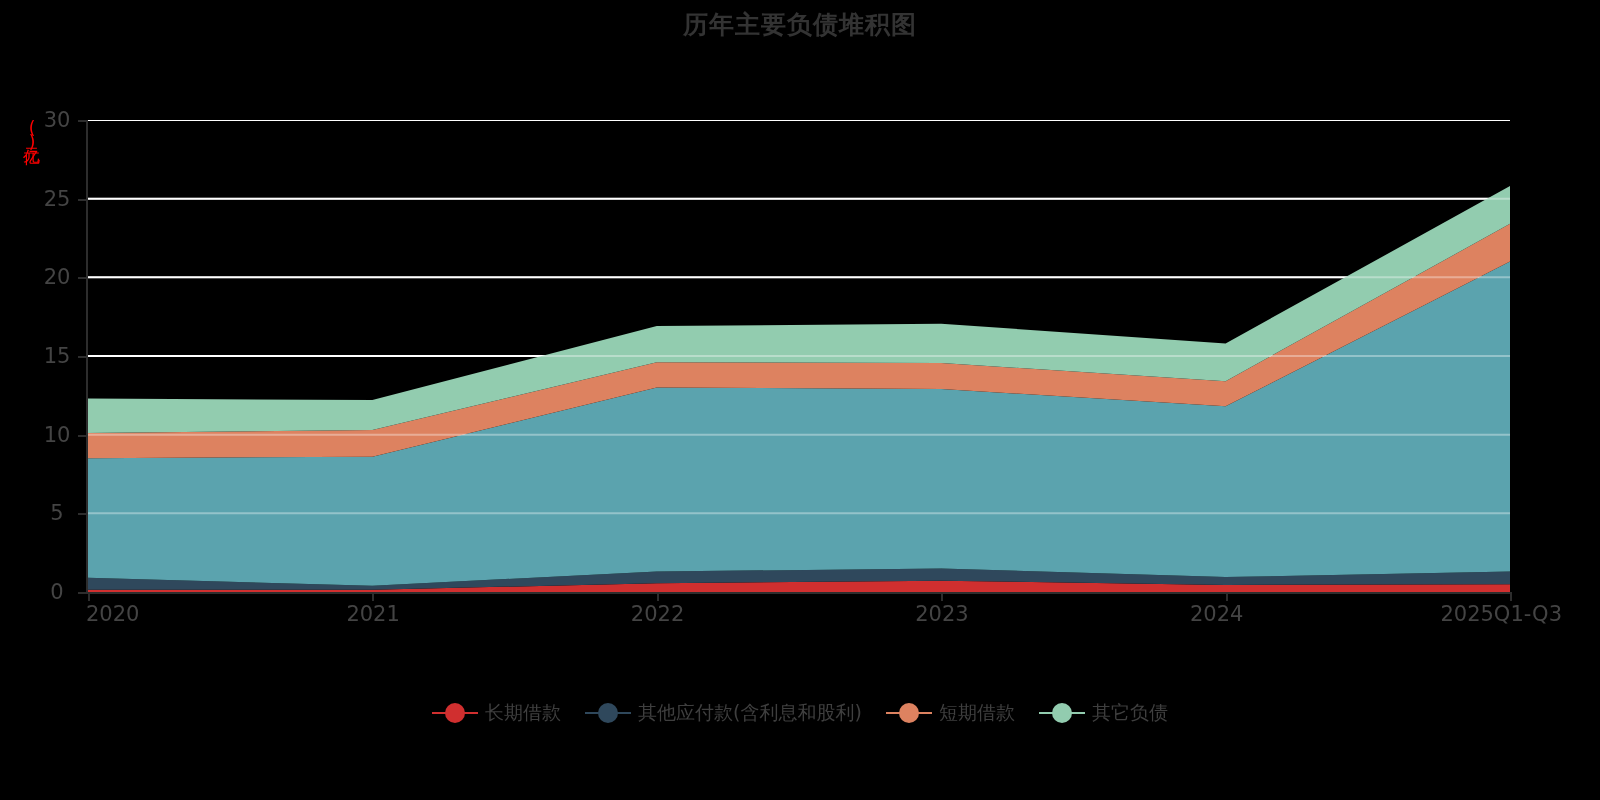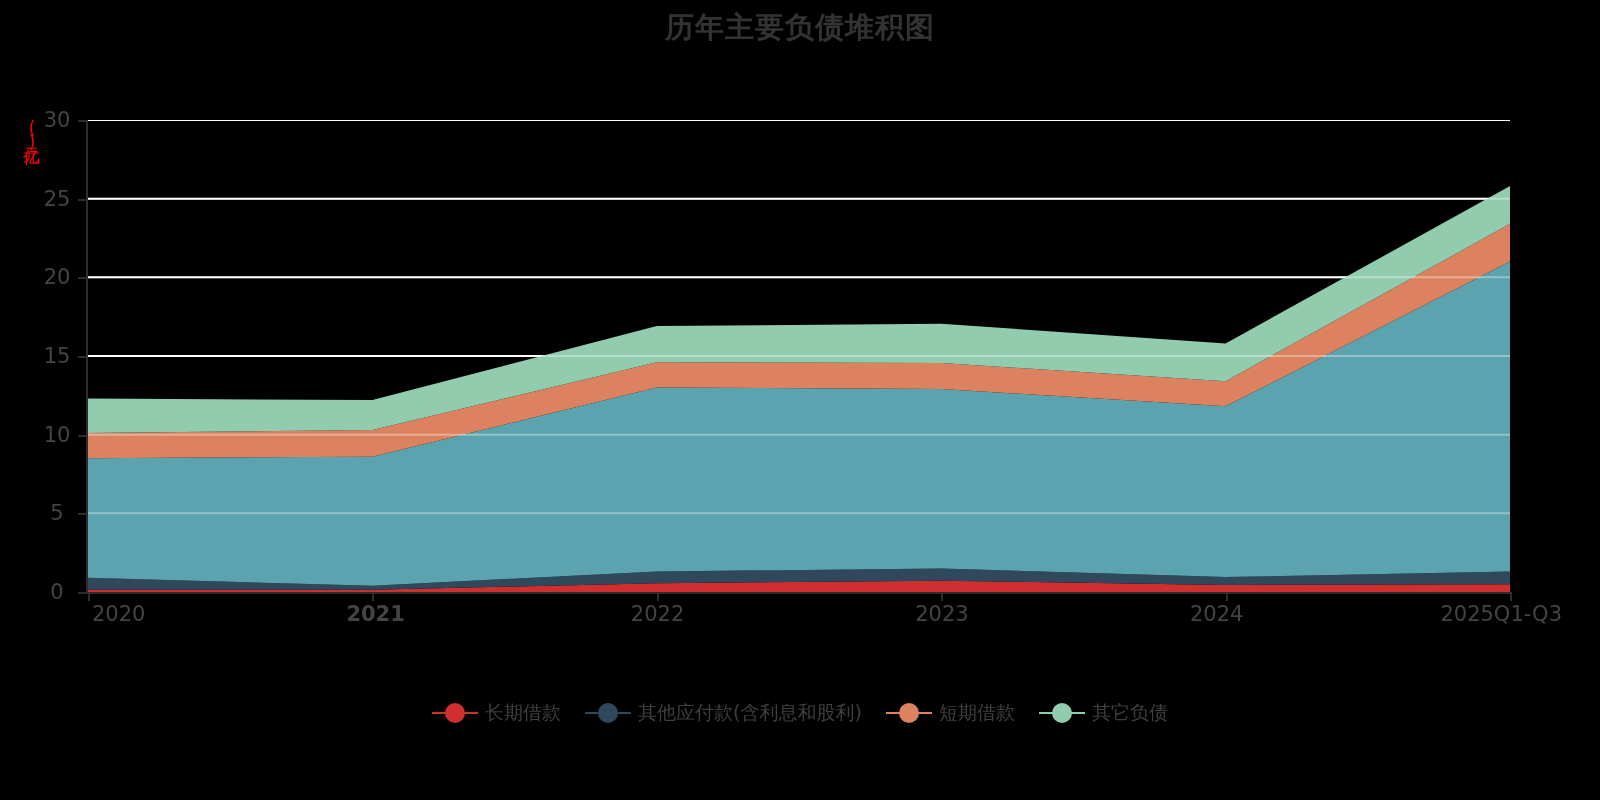--- a/index.html
+++ b/index.html
@@ -19,21 +19,21 @@
     position: absolute;
     inset: 0;
     background: #000000;
   }
   .chart-title {
     position: absolute;
     top: 8px;
     left: 0;
     width: 1600px;
     text-align: center;
-    font-size: 29px;
+    font-size: 25px;
     font-weight: bold;
     color: #333333;
     letter-spacing: 1px;
   }
   .plot-area {
     position: absolute;
     left: 88px;
     top: 120px;
     width: 1422px;
     height: 472px;
@@ -154,23 +154,23 @@
       <div class="axis-line" style="left: 78px; top: 356px; width: 10px; height: 2px;"></div>
       <div class="y-tick-label" style="top: 277.333px;">20</div>
       <div class="axis-line" style="left: 78px; top: 277.333px; width: 10px; height: 2px;"></div>
       <div class="y-tick-label" style="top: 198.667px;">25</div>
       <div class="axis-line" style="left: 78px; top: 198.667px; width: 10px; height: 2px;"></div>
       <div class="y-tick-label" style="top: 120px;">30</div>
       <div class="axis-line" style="left: 78px; top: 120px; width: 10px; height: 2px;"></div>
     </div>
 
   <div id="x-ticks">
-      <div class="x-tick-label" style="left: 92px; text-align: center;">2020</div>
+      <div class="x-tick-label" style="left: 86px; text-align: center;">2020</div>
       <div class="axis-line" style="left: 88px; top: 592px; width: 2px; height: 9px;"></div>
-      <div class="x-tick-label" style="left: 346.4px; font-weight: bold;">2021</div>
+      <div class="x-tick-label" style="left: 346.4px;">2021</div>
       <div class="axis-line" style="left: 372.4px; top: 592px; width: 2px; height: 9px;"></div>
       <div class="x-tick-label" style="left: 630.8px;">2022</div>
       <div class="axis-line" style="left: 656.8px; top: 592px; width: 2px; height: 9px;"></div>
       <div class="x-tick-label" style="left: 915.2px;">2023</div>
       <div class="axis-line" style="left: 941.2px; top: 592px; width: 2px; height: 9px;"></div>
       <div class="x-tick-label" style="left: 1190px;">2024</div>
       <div class="axis-line" style="left: 1225.6px; top: 592px; width: 2px; height: 9px;"></div>
       <div class="x-tick-label" style="left: auto; right: 38px;">2025Q1-Q3</div>
       <div class="axis-line" style="left: 1510px; top: 592px; width: 2px; height: 9px;"></div>
     </div>

